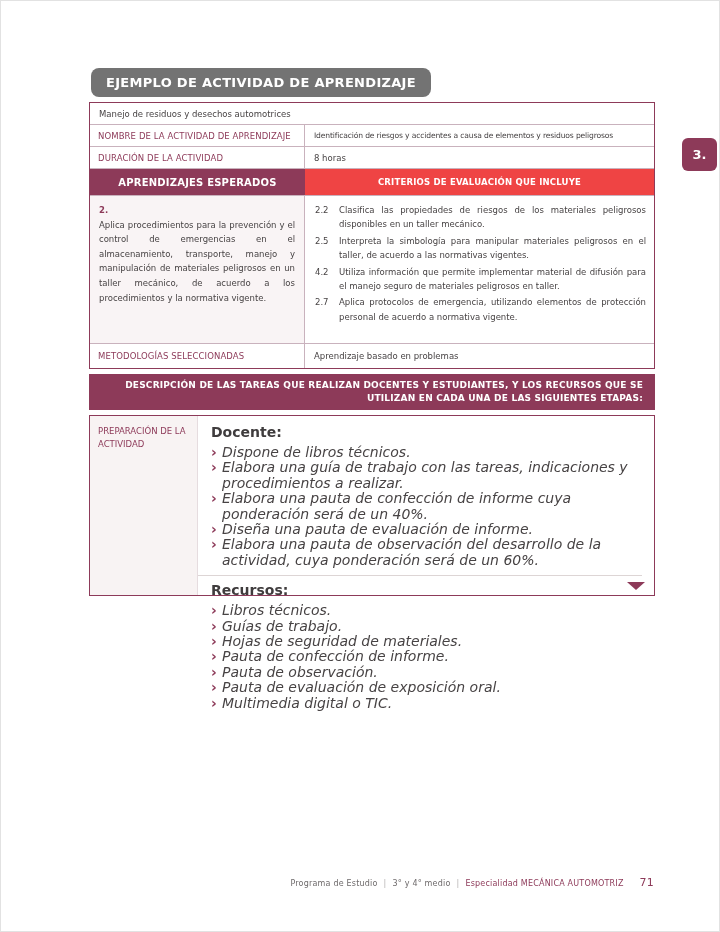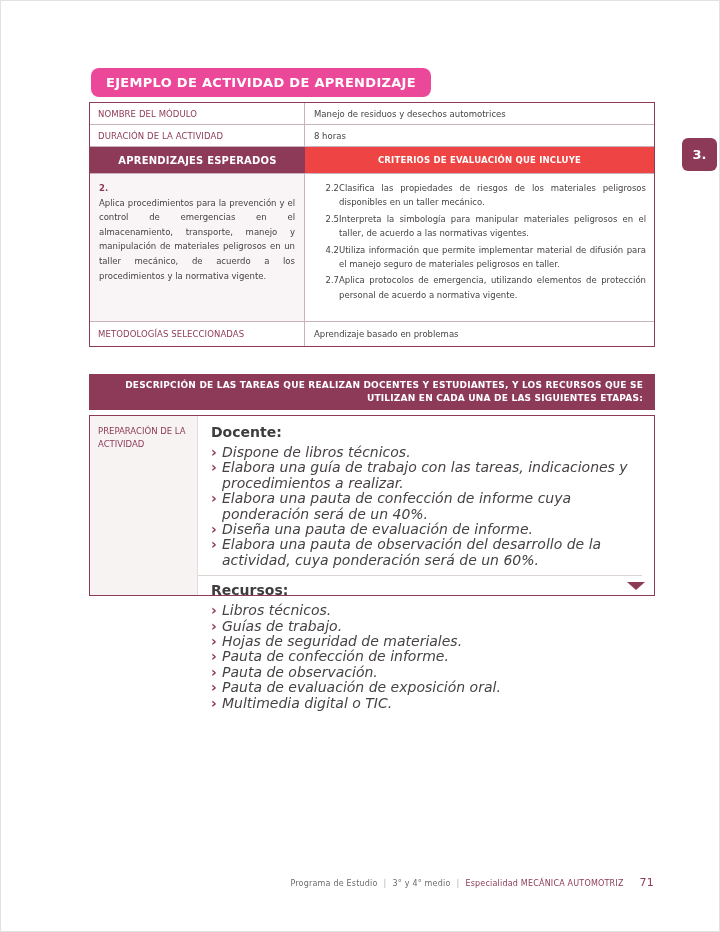--- a/index.html
+++ b/index.html
@@ -5,21 +5,21 @@
   * { margin:0; padding:0; box-sizing:border-box; }
   body { background:#ffffff; font-family:"DejaVu Sans","Liberation Sans",sans-serif; }
   .page {
     position:relative; width:720px; height:932px; background:#ffffff;
     border:1px solid #e2e2e2; overflow:hidden;
   }
 
   
   .title-box {
     position:absolute; left:90px; top:67px; height:29px; line-height:29px;
-    background:#ec4899; color:#ffffff; font-weight:bold; font-size:13px;
+    background:#737373; color:#ffffff; font-weight:bold; font-size:13px;
     padding:0 15px; border-radius:8px; letter-spacing:0.3px; white-space:nowrap;
   }
 
   
   .t1 {
     position:absolute; left:88px; top:101px; width:566px;
     border:1px solid #8d3a59; font-size:8.5px; background:#fff;
   }
   .t1-row { display:flex; border-bottom:1px solid #c9b2bd; }
   .t1-row:last-child { border-bottom:none; }
@@ -44,21 +44,21 @@
   }
 
   .content-row { display:flex; border-bottom:1px solid #c9b2bd; min-height:148px; }
   .ae-cell {
     width:215px; flex:none; background:#f9f4f5; border-right:1px solid #c9b2bd;
     padding:7px 9px; color:#474344; line-height:14.6px; text-align:justify;
   }
   .ae-num { color:#8d3a59; font-weight:bold; display:block; }
   .crit-cell { flex:1; padding:7px 8px 7px 10px; color:#474344; }
   .crit { display:flex; line-height:14.4px; margin-bottom:2px; }
-  .crit-num { width:24px; flex:none;text-align:right; }
+  .crit-num { width:24px; flex:none; }
   .crit-text { flex:1; text-align:justify; }
 
   .met-row { height:24px; }
 
   
   .banner {
     position:absolute; left:88px; top:373px; width:566px; min-height:36px;
     background:#8d3a59; color:#ffffff; font-weight:bold; font-size:9px;
     line-height:13px; padding:5px 12px 5px 10px; letter-spacing:0.2px;text-align:right;
   }
@@ -103,22 +103,25 @@
 </style>
 </head>
 <body>
 
 <div class="page">
 
   <div class="title-box">EJEMPLO DE ACTIVIDAD DE APRENDIZAJE</div>
 
   <div class="t1">
     <div class="t1-row r-sm">
-      <div class="cell-label">NOMBRE DEL MÓDULO</div>
       <div class="cell-value v-bold">Manejo de residuos y desechos automotrices</div>
+    </div>
+    <div class="t1-row r-sm">
+      <div class="cell-label">NOMBRE DE LA ACTIVIDAD DE APRENDIZAJE</div>
+      <div class="cell-value v-small">Identificación de riesgos y accidentes a causa de elementos y residuos peligrosos</div>
     </div>
     <div class="t1-row r-sm">
       <div class="cell-label">DURACIÓN DE LA ACTIVIDAD</div>
       <div class="cell-value">8 horas</div>
     </div>
 
     <div class="hdr-row">
       <div class="hdr-left">APRENDIZAJES ESPERADOS</div>
       <div class="hdr-right">CRITERIOS DE EVALUACIÓN QUE INCLUYE</div>
     </div>

